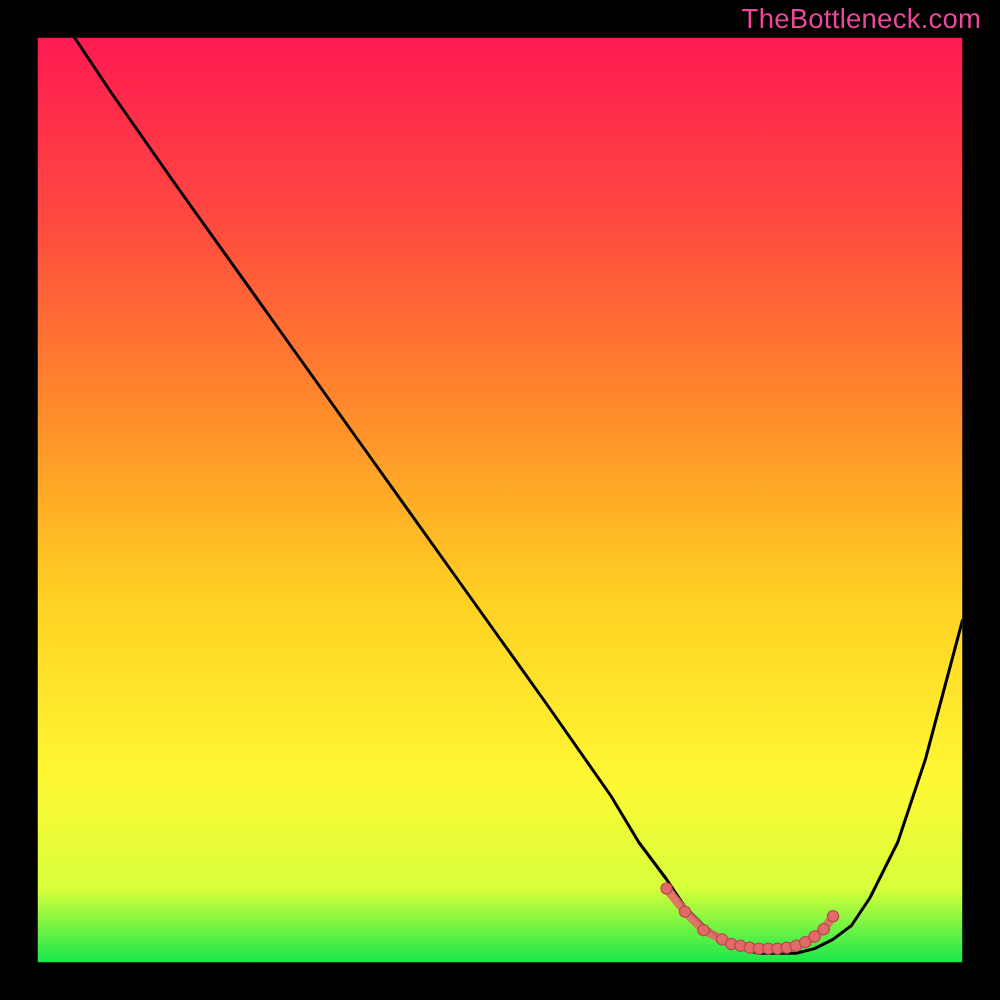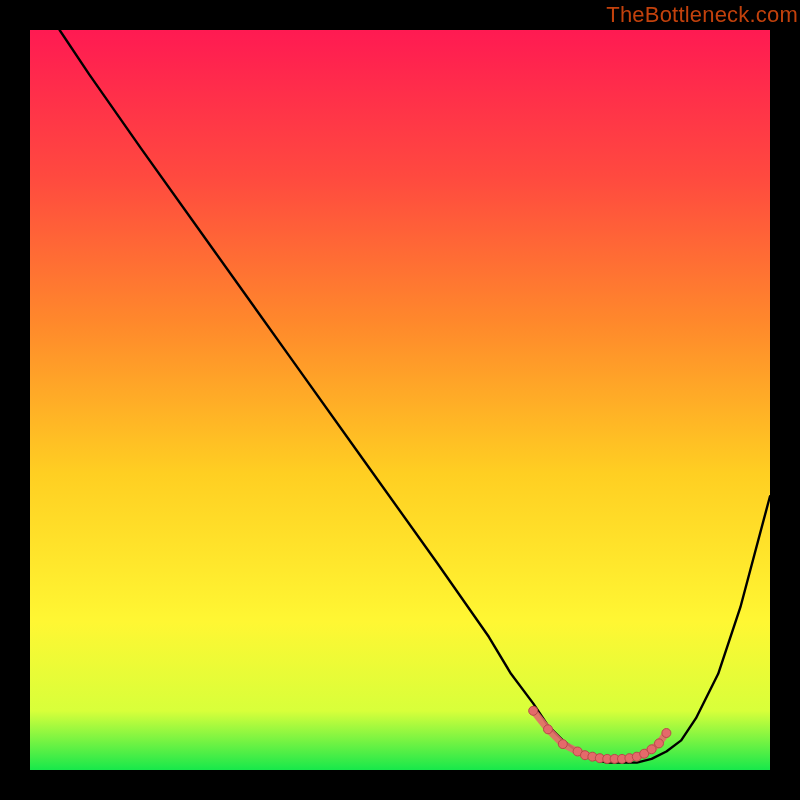--- a/index.html
+++ b/index.html
@@ -13,22 +13,22 @@
   }
   .frame {
     position: relative;
     width: 800px;
     height: 800px;
     background: #000;
   }
   .watermark {
     position: absolute;
     top: 2px;
-    right: 2px;
-    color: #c2410c;
+    right: 15px;
+    color: #ec4899;
     font-size: 22px;
     font-weight: 500;
     letter-spacing: 0.2px;
     z-index: 5;
     margin-left: 48px;
   }
   .plot {
     position: absolute;
     left: 30px;
     top: 30px;

